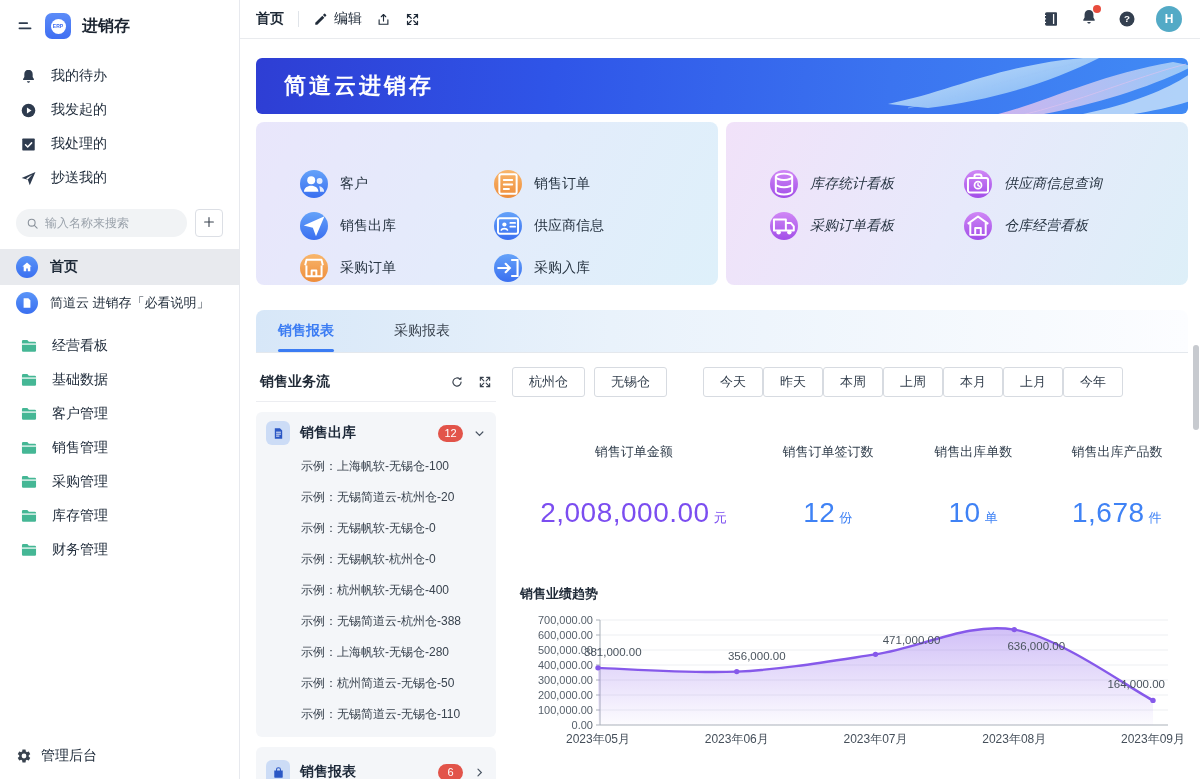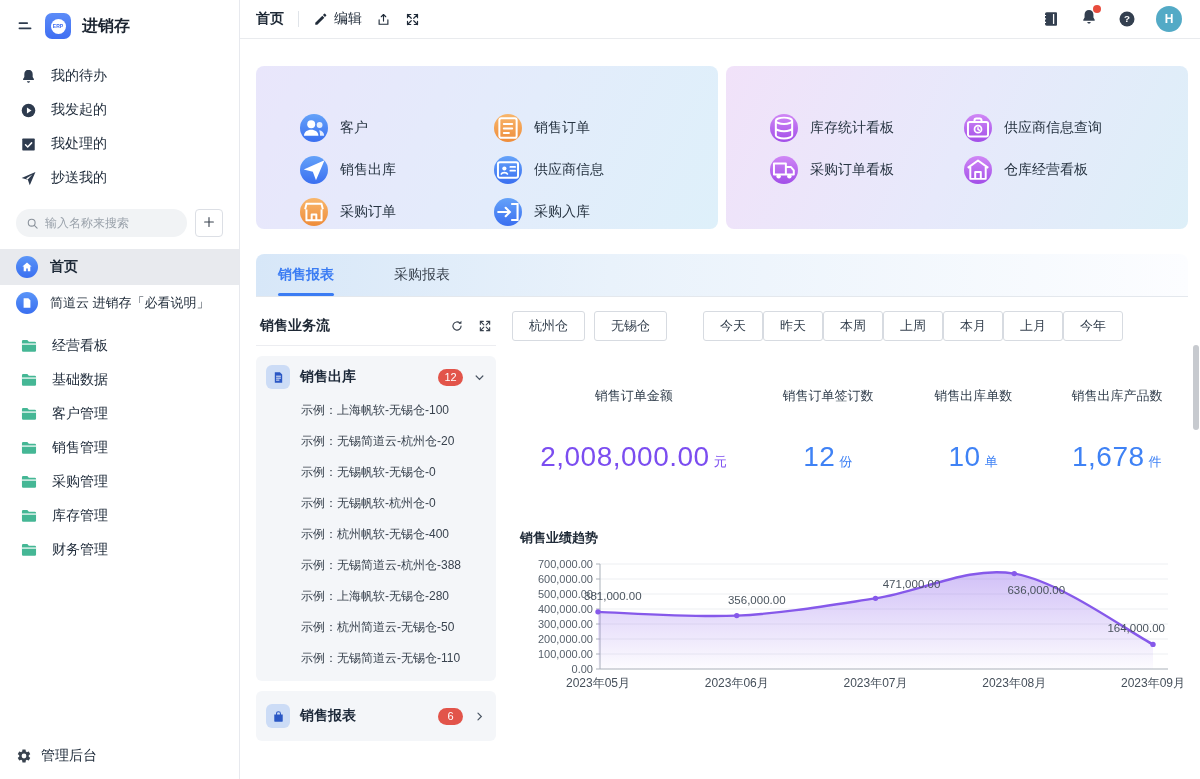--- a/index.html
+++ b/index.html
@@ -53,21 +53,21 @@
   .avatar { width:26px; height:26px; border-radius:50%; background:#53aac6; color:#fff; font-size:12px; font-weight:bold; display:flex; align-items:center; justify-content:center; cursor:pointer; }
 
   .content { flex:1; padding:19px 12px 0 16px; overflow:hidden; }
   .banner { height:56px; border-radius:6px; background:linear-gradient(95deg,#2e3ed4 0%,#2f55e8 32%,#3b74f0 68%,#418bf5 100%); position:relative; overflow:hidden; display:flex; align-items:center; padding:0 28px; }
   .banner-title { font-size:22px; font-weight:bold; color:#fff; letter-spacing:3px; position:relative; z-index:2; }
   .banner-decor { position:absolute; right:0; top:0; height:56px; width:310px; }
 
   .quick-row { display:flex; gap:8px; margin-top:8px; }
   .quick-panel { flex:1; height:163px; border-radius:8px; display:grid; grid-template-columns:1fr 1fr; align-content:start; row-gap:14px; padding:48px 30px 0 44px; }
   .quick-panel.left { background:linear-gradient(115deg,#e9e6fb 0%,#e3ecfb 55%,#def0fa 100%); }
-  .quick-panel.right { background:linear-gradient(115deg,#f1e2f9 0%,#e7e9fb 50%,#ddeff8 100%); }
+  .quick-panel.right { background:linear-gradient(115deg,#f1e2f9 0%,#e7e9fb 50%,#ddeff8 100%);font-style:italic; }
   .quick-item { display:flex; align-items:center; gap:12px; font-size:14px; font-weight:500; color:#273442; cursor:pointer; }
   .q-icon { width:28px; height:28px; border-radius:50%; display:flex; align-items:center; justify-content:center; }
   .tone-blue { background:linear-gradient(180deg,#64a2f9,#3a6ff0); }
   .tone-orange { background:linear-gradient(180deg,#f8b66c,#ee8c3a); }
   .tone-purple { background:linear-gradient(180deg,#d087f6,#a24ee8); }
 
   .tabstrip { height:43px; margin-top:25px; border-radius:8px 8px 0 0; background:linear-gradient(90deg,#d7e7f8 0%,#e9f2fb 38%,#fcfdff 100%); border-bottom:1px solid #e4e8ed; display:flex; align-items:stretch; padding:0 22px; gap:60px; }
   .tab { display:flex; align-items:center; font-size:14px; color:#39424e; position:relative; cursor:pointer; }
   .tab.active { color:#3b7cf3; font-weight:600; }
   .tab.active::after { content:""; position:absolute; left:0; right:0; bottom:0; height:3px; border-radius:2px; background:#3b7cf3; }
@@ -330,20 +330,40 @@
             <circle cx="12" cy="12" r="10" fill="currentColor"></circle>
             <text x="12" y="16.6" text-anchor="middle" font-size="13" font-weight="bold" fill="#fff" font-family="Liberation Sans,sans-serif">?</text>
           </svg>
         </span>
       <span class="avatar">H</span>
     </span>
   </div>
 
   <div class="content">
 
+    <div class="banner">
+      <span class="banner-title">简道云进销存</span>
+      <svg class="banner-decor" viewBox="0 0 310 56" preserveAspectRatio="none">
+        <defs>
+          <linearGradient id="bd1" x1="0" y1="0" x2="1" y2="1">
+              <stop offset="0" stop-color="#d8ecfc"></stop>
+              <stop offset="1" stop-color="#79b3f4"></stop>
+            </linearGradient>
+          <linearGradient id="bd2" x1="0" y1="0" x2="1" y2="0">
+              <stop offset="0" stop-color="#e8bdee"></stop>
+              <stop offset="1" stop-color="#a7d4f8"></stop>
+            </linearGradient>
+        </defs>
+        <path d="M10 46 C70 34 110 12 185 2 L225 -2 C175 24 115 42 50 50 Z" fill="url(#bd1)" opacity="0.92"></path>
+        <path d="M112 58 C165 46 215 18 295 4 L315 8 C268 32 198 52 142 60 Z" fill="url(#bd2)" opacity="0.85"></path>
+        <path d="M205 56 C255 46 292 30 312 16 L315 42 C286 52 246 58 225 60 Z" fill="#bcd9f9" opacity="0.9"></path>
+        <path d="M30 50 C95 36 150 14 215 2" fill="none" stroke="#9fc6f7" stroke-width="1" opacity="0.6"></path>
+        <path d="M140 58 C200 44 255 20 308 6" fill="none" stroke="#e3c3ef" stroke-width="1" opacity="0.6"></path>
+      </svg>
+    </div>
 
     <div class="quick-row">
       <div class="quick-panel left">
 
           <div class="quick-item">
             <span class="q-icon tone-blue">
               <svg viewBox="0 0 24 24">
                 <circle cx="9.6" cy="8.8" r="3.4" fill="#fff"></circle>
                 <path fill="#fff" d="M3.4 18.6c0-3.1 2.8-5.1 6.2-5.1s6.2 2 6.2 5.1z"></path>
                 <circle cx="16.8" cy="9.4" r="2.5" fill="#fff" opacity="0.85"></circle>

